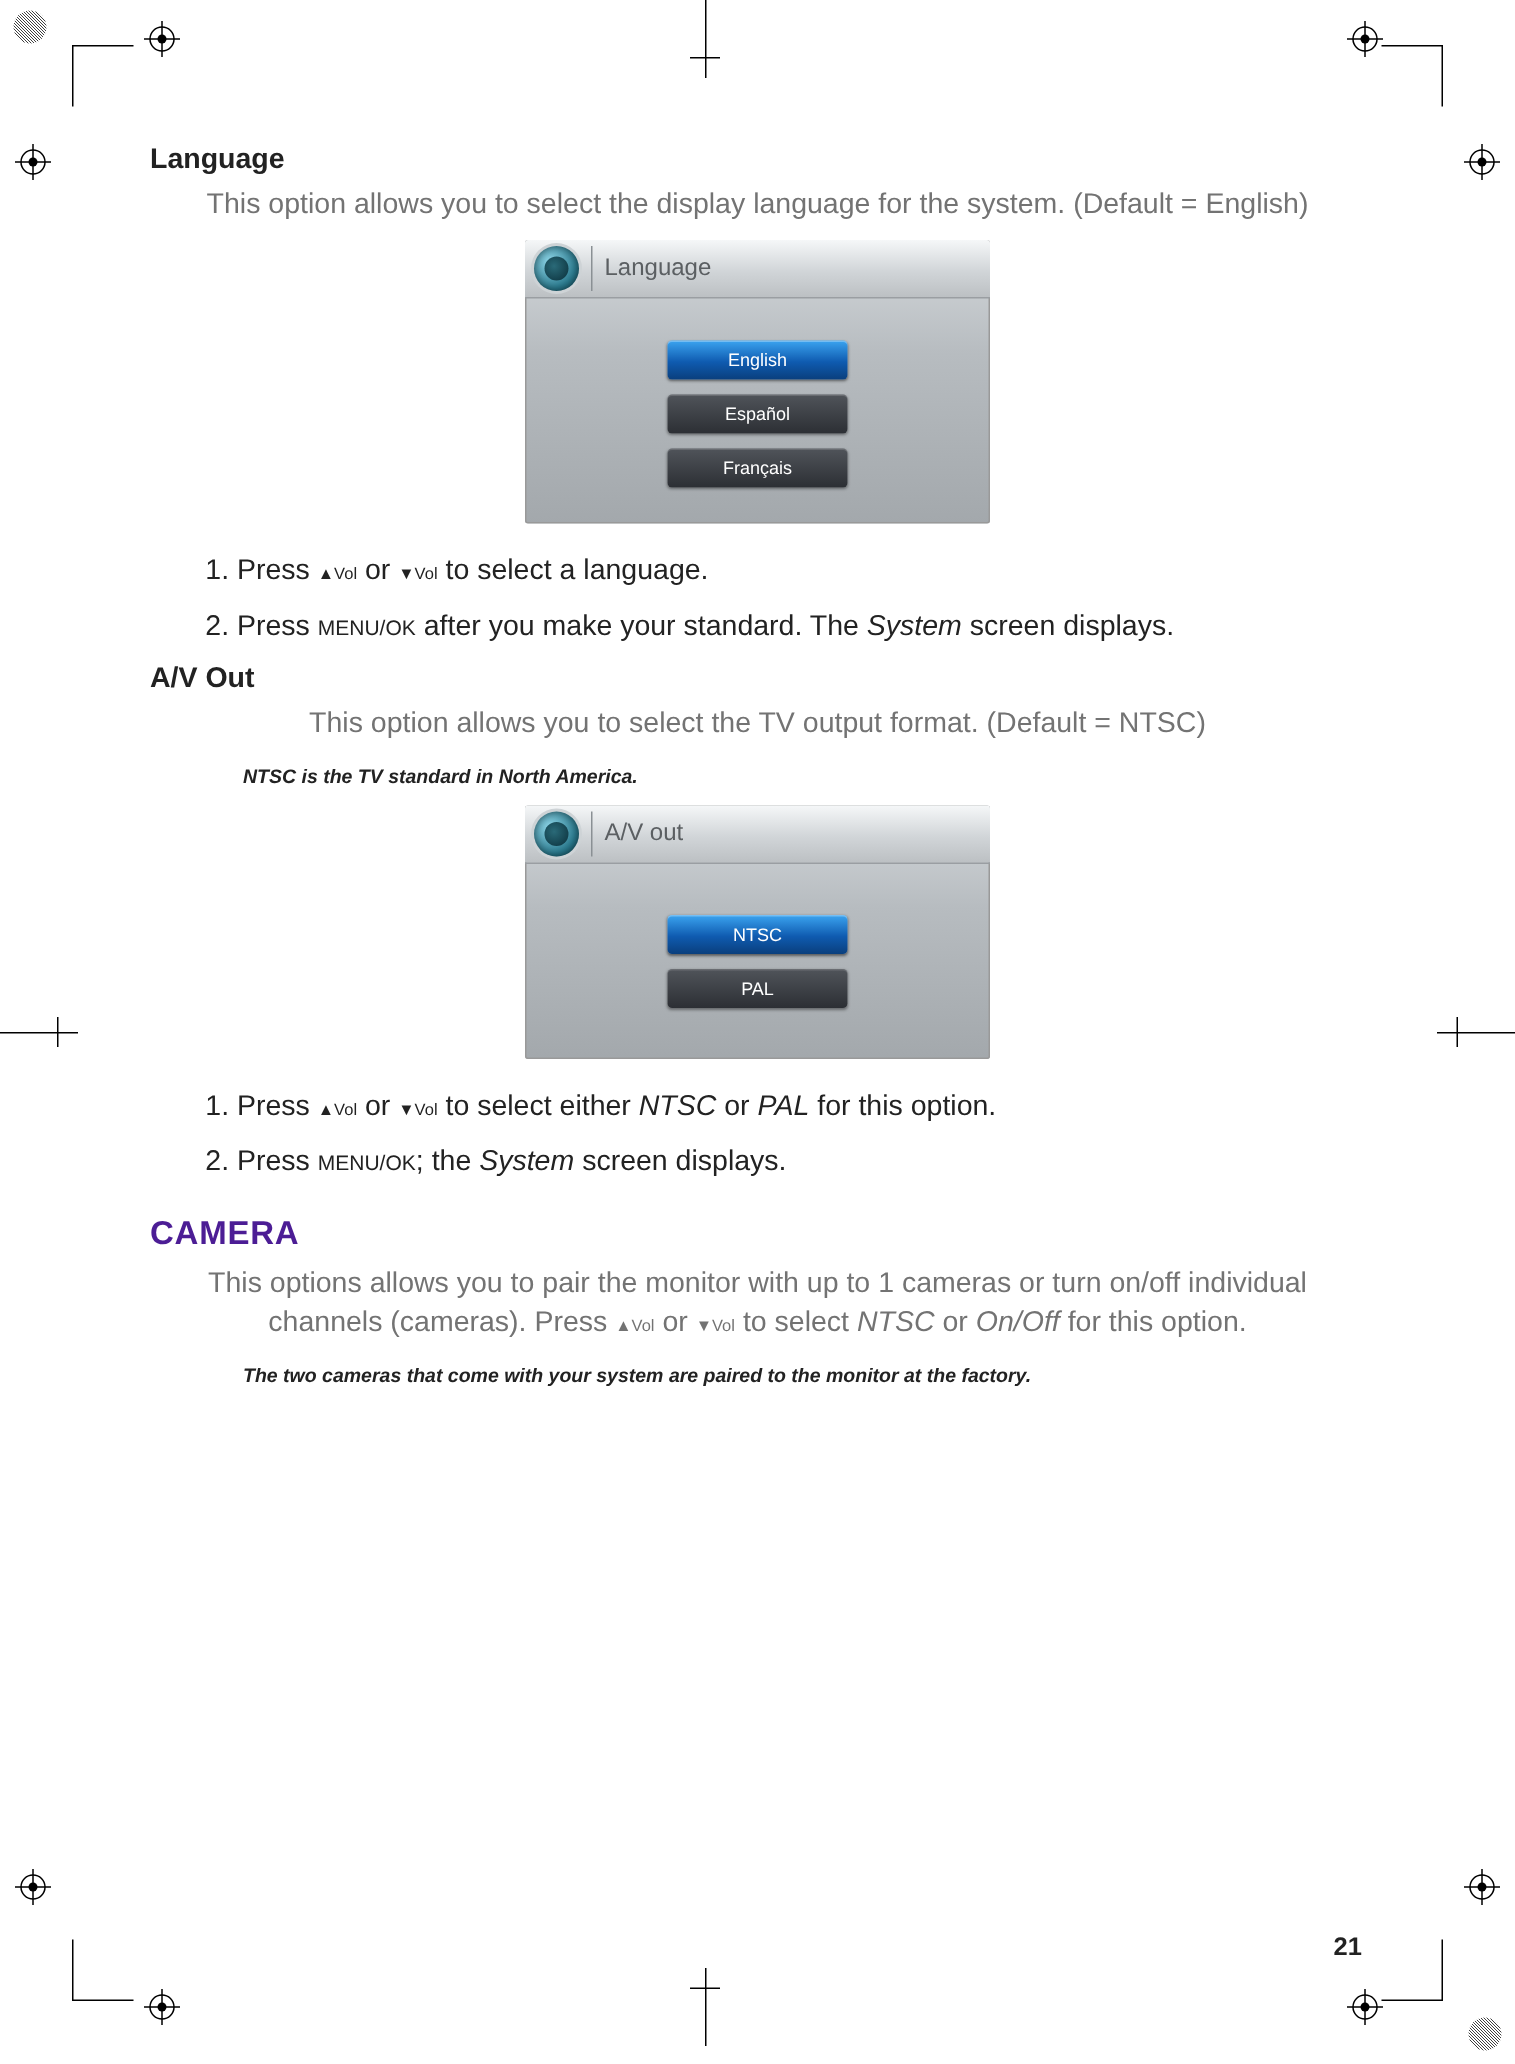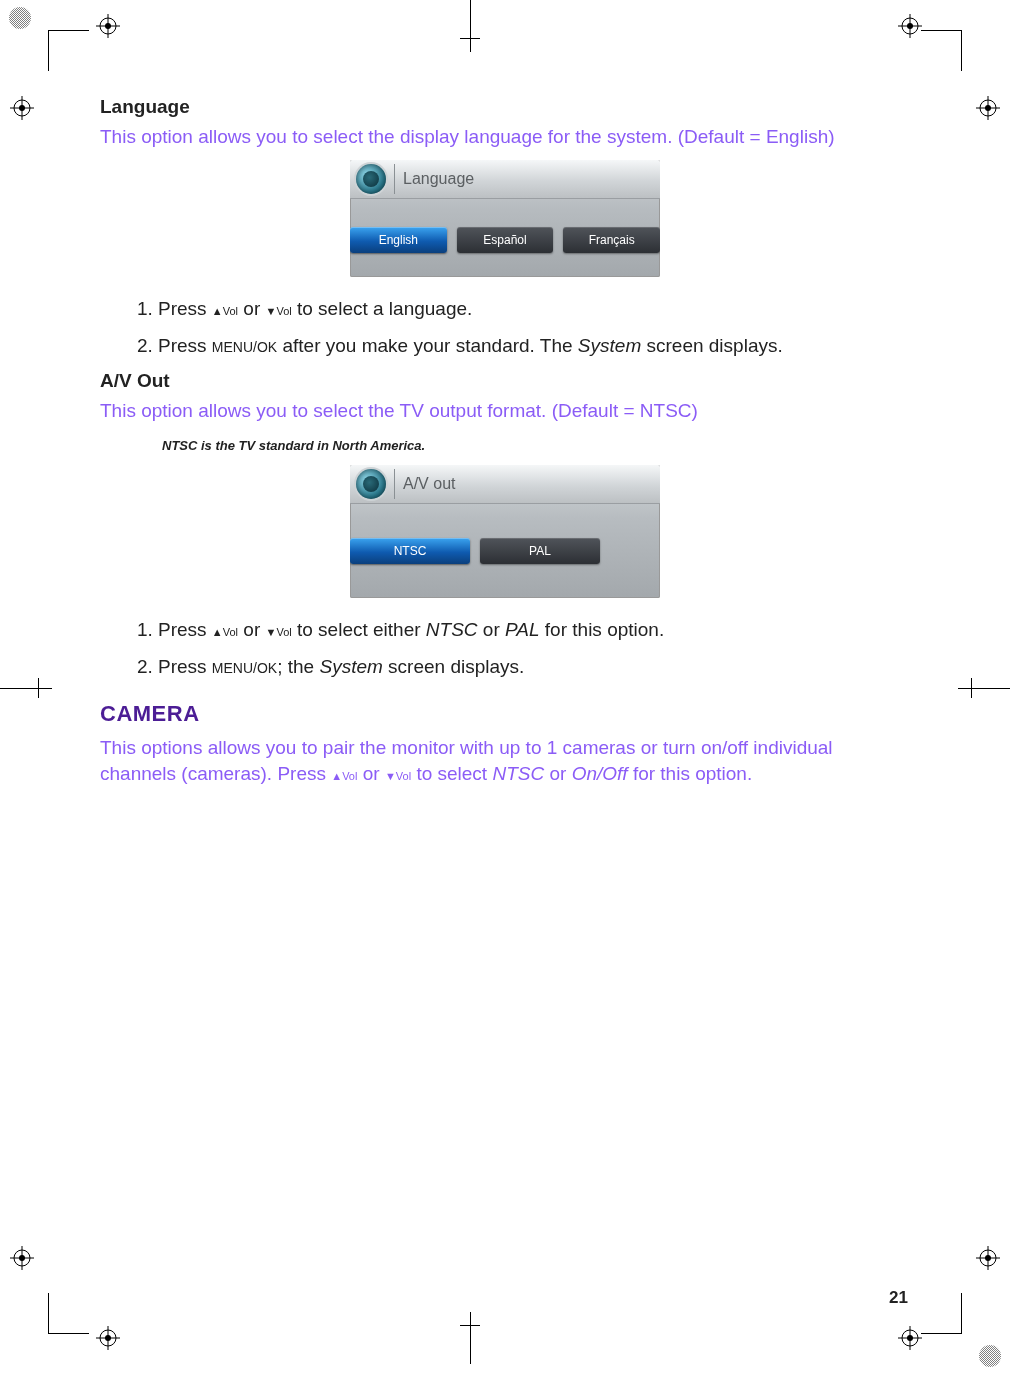--- a/index.html
+++ b/index.html
@@ -68,21 +68,22 @@
     font-weight: 700;
     margin: 20px 0 8px 0;
     letter-spacing: 0.5px;
     color: #4c1d95;
   }
 
   p.body {
     font-size: 19px;
     line-height: 1.35;
     margin: 0 0 4px 0;
-    color: #8b5cf6;
+    color: #737373;
+    text-align: center;
   }
 
   p.note {
     font-size: 13px;
     font-style: italic;
     font-weight: 700;
     margin: 14px 0 10px 62px;
     max-width: 720px;
     line-height: 1.35;
   }
@@ -127,21 +128,21 @@
   .osd-hdr .gear::after {
     content:""; position:absolute; inset:7px;
     border-radius:50%;
     background: radial-gradient(circle at 40% 40%, #2a6a78, #0a2f3a);
   }
   .osd-hdr .sep { width:1px; align-self: stretch; background:#8a9094; margin: 4px 8px 4px 2px; }
   .osd-hdr .title { color:#5b5f62; font-size:16px; }
   .osd-body {
     padding: 28px 0 24px;
     display: flex;
-    flex-direction: row;
+    flex-direction: column;
     align-items: center;
     gap: 10px;
   }
   .osd-btn {
     width: 120px;
     height: 26px;
     line-height: 26px;
     text-align: center;
     font-size: 12px;
     color: #fff;
@@ -321,16 +322,17 @@
     <span>This options allows you to pair the monitor with up to 1 cameras or turn on/off individual channels (cameras). Press </span>
     <span class="vol-key">▲Vol</span>
     <span> or </span>
     <span class="vol-key">▼Vol</span>
     <span> to select </span>
     <span class="italic">NTSC</span>
     <span> or </span>
     <span class="italic">On/Off</span>
     <span> for this option.</span>
   </p>
+  <p class="note">The two cameras that come with your system are paired to the monitor at the factory.</p>
 
 </div>
 
 <div class="pagenum">21</div>
 
 </body></html>

